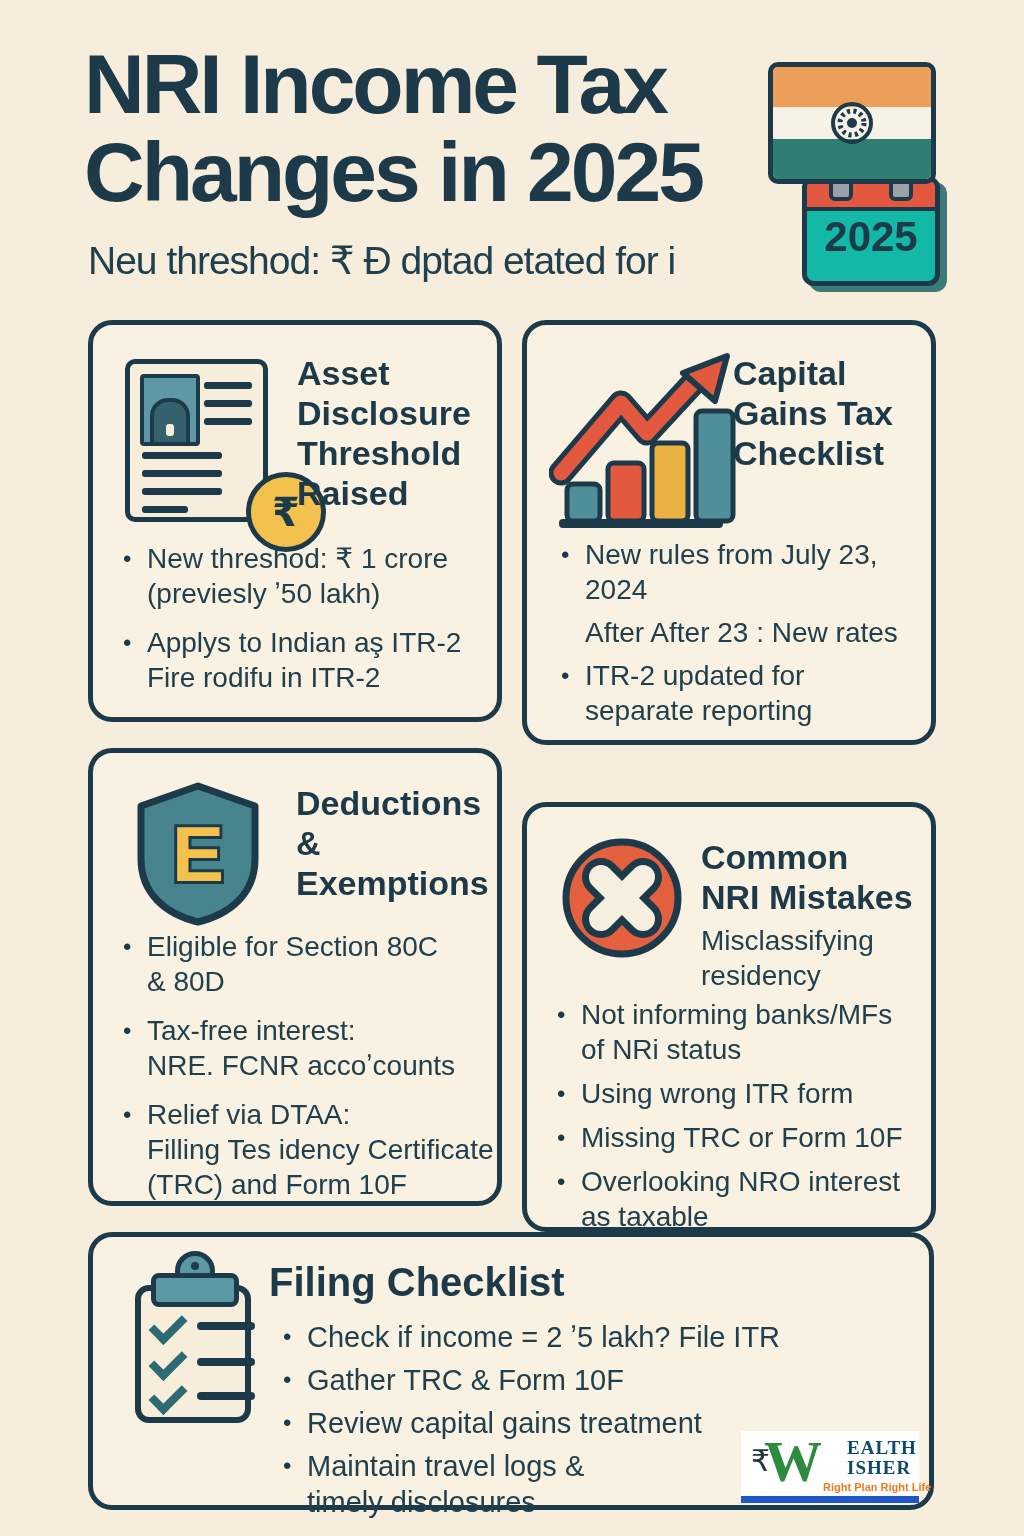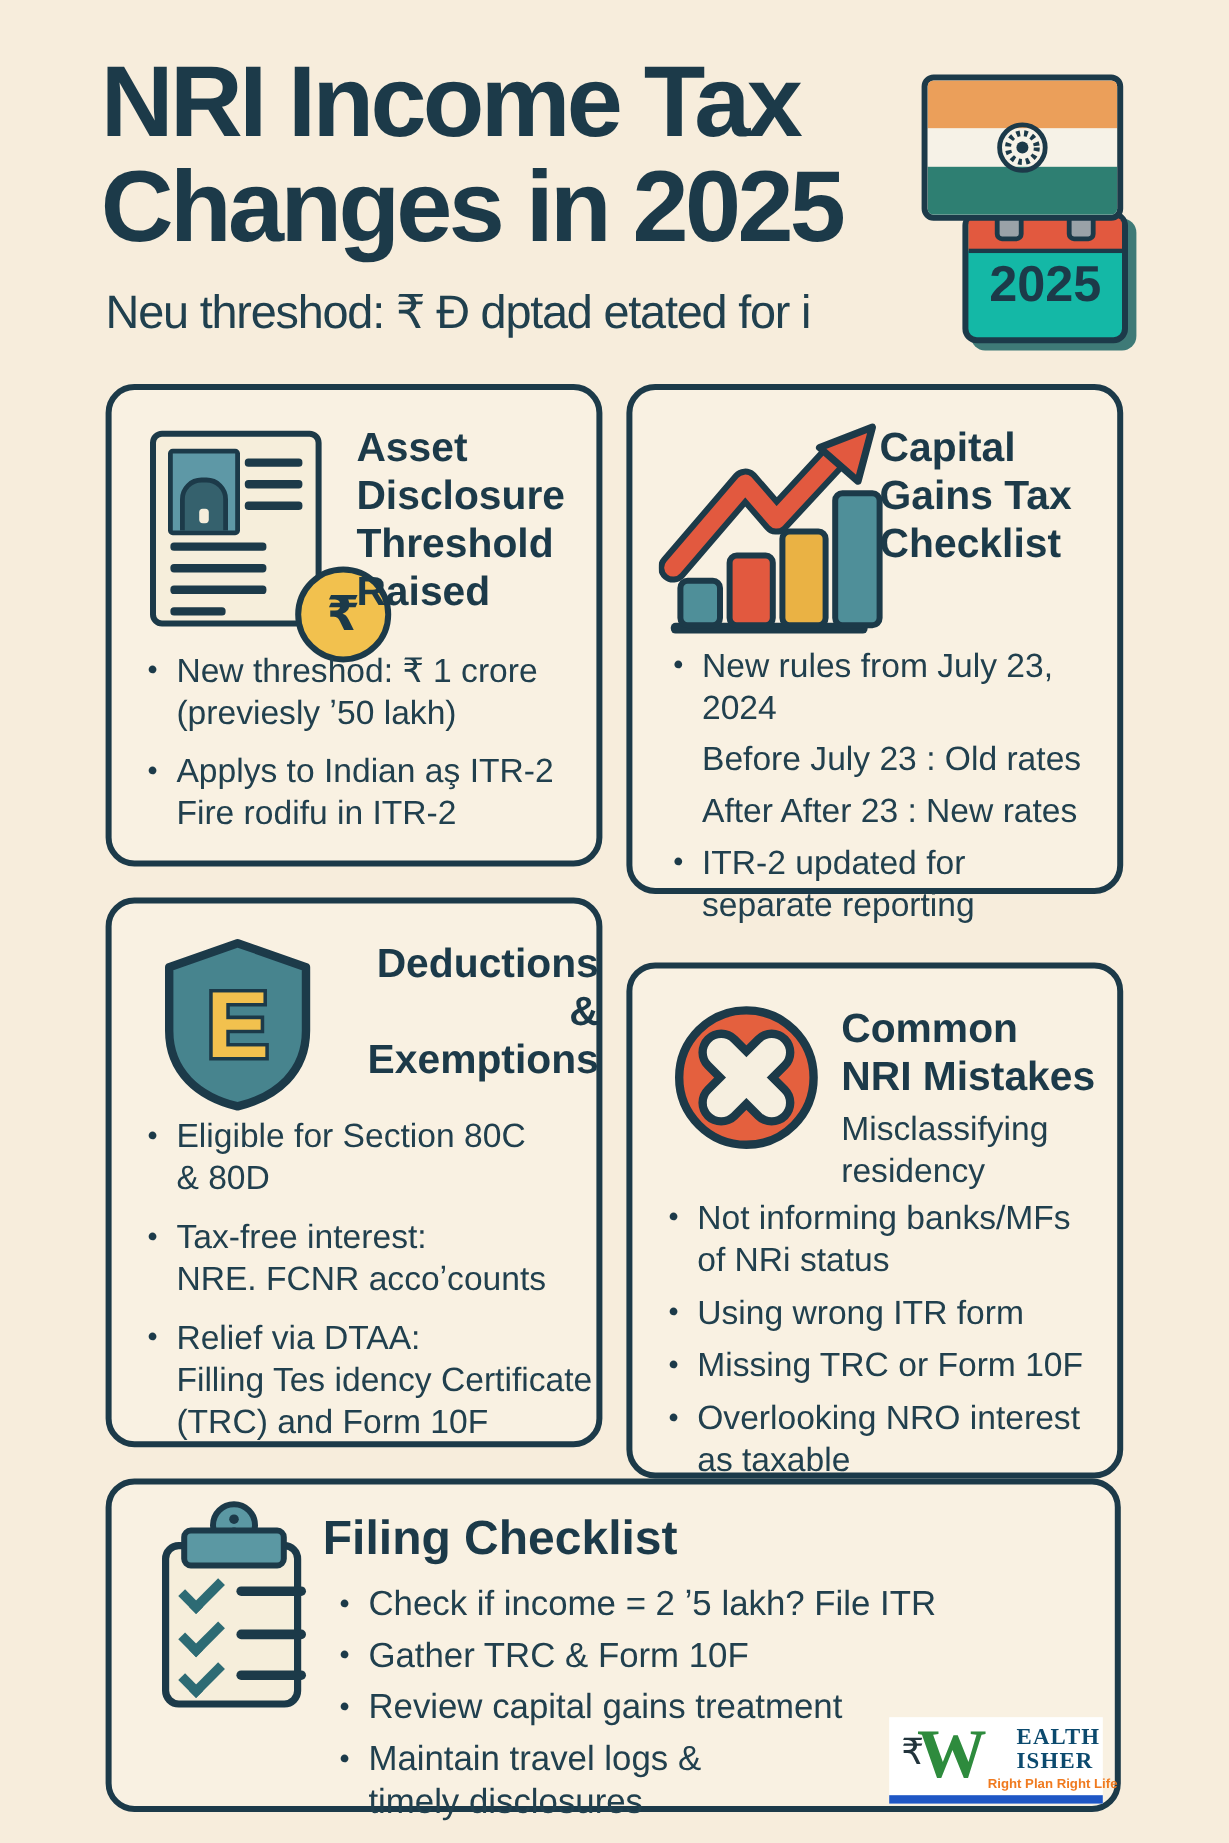--- a/index.html
+++ b/index.html
@@ -66,21 +66,21 @@
     border:5px solid #1c3a49;display:flex;align-items:center;justify-content:center;
     font-size:40px;font-weight:700;color:#1c3a49;}
   #c1-title{left:204px;top:28px;width:196px;}
   #c1-bullets{left:30px;top:216px;width:360px;gap:14px;}
   
   #c2-icon{left:22px;top:26px;}
   #c2-title{left:206px;top:28px;width:202px;}
   #c2-bullets{left:34px;top:212px;width:372px;gap:8px;}
   
   #c3-icon{left:38px;top:26px;}
-  #c3-title{left:186px;top:30px;width:220px;text-align:right;}
+  #c3-title{left:203px;top:30px;width:220px;}
   #c3-bullets{left:30px;top:176px;width:372px;gap:14px;}
   
   #c4-icon{left:32px;top:28px;}
   #c4-title{left:174px;top:30px;width:234px;}
   #c4-sub{left:174px;top:116px;width:234px;}
   #c4-bullets{left:30px;top:190px;width:378px;gap:9px;}
   
   .clipwrap{left:42px;top:22px;width:120px;height:146px;}
   .board{left:0;top:26px;width:116px;height:138px;background:#f6eedb;
     border:6px solid #1c3a49;border-radius:14px;box-sizing:border-box;}
@@ -183,24 +183,20 @@
   <div id="c2-title" class="abs card-title">Capital
 Gains Tax
 Checklist</div>
   <div id="c2-bullets" class="abs bullets">
     <div class="bi">
       <span class="dot">•</span>
       <span class="txt">New rules from July 23, 2024</span>
     </div>
     <div class="bi">
       <span class="dot"></span>
-      <span class="txt">Before July 23 : Old rates</span>
-    </div>
-    <div class="bi">
-      <span class="dot"></span>
       <span class="txt">After After 23 : New rates</span>
     </div>
     <div class="bi">
       <span class="dot">•</span>
       <span class="txt">ITR-2 updated for
 separate reporting</span>
     </div>
   </div>
 </div>
 

